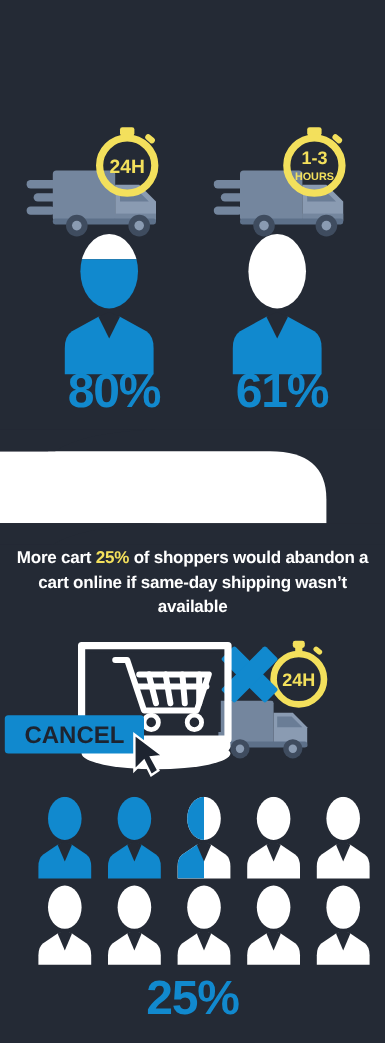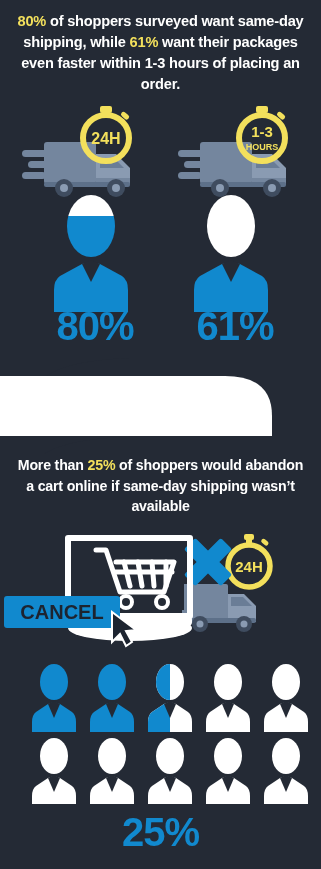--- a/index.html
+++ b/index.html
@@ -109,23 +109,20 @@
     font-weight: bold;
     letter-spacing: -1px;
     line-height: 1;
   }
 </style>
 </head>
 <body>
 
 <div class="infographic">
 
-  <div class="headline" id="headline-top">
-    <span class="hl">80%</span><span> of shoppers surveyed want same-day shipping, while </span><span class="hl">61%</span><span> want their packages even faster within 1-3 hours of placing an order.</span>
-  </div>
 
   <div class="icon-row">
 
     <div class="delivery-group" id="delivery-left">
       <svg width="126" height="100" viewBox="0 0 126 100">
 
         <g fill="#74869e">
           <rect x="0" y="46" width="26" height="7" rx="3.5"></rect>
           <rect x="6" y="57" width="30" height="7" rx="3.5"></rect>
           <rect x="0" y="68" width="24" height="7" rx="3.5"></rect>
@@ -230,21 +227,21 @@
       <path d="M0 0 H120 Q60 0 40 18 H0 Z" fill="#242a35"></path>
       <path d="M0 78 H321 V96 H0 Z" fill="#242a35"></path>
 
       <path d="M0 0 H130 Q70 2 46 18 H0 Z" fill="#242a35"></path>
 
       <path d="M0 78 H140 Q68 80 44 96 H0 Z" fill="#242a35"></path>
     </svg>
   </div>
 
   <div class="headline" id="headline-mid">
-    <span>More than </span><span class="hl">25%</span><span> of shoppers would abandon a cart online if same-day shipping wasn’t available</span>
+    <span>More cart </span><span class="hl">25%</span><span> of shoppers would abandon a cart online if same-day shipping wasn’t available</span>
   </div>
 
   <div class="cart-scene">
     <svg width="321" height="124" viewBox="0 0 321 124">
 
       <g>
         <g fill="#74869e">
           <rect x="160" y="62" width="20" height="5" rx="2.5"></rect>
           <rect x="164" y="71" width="24" height="5" rx="2.5"></rect>
         </g>

